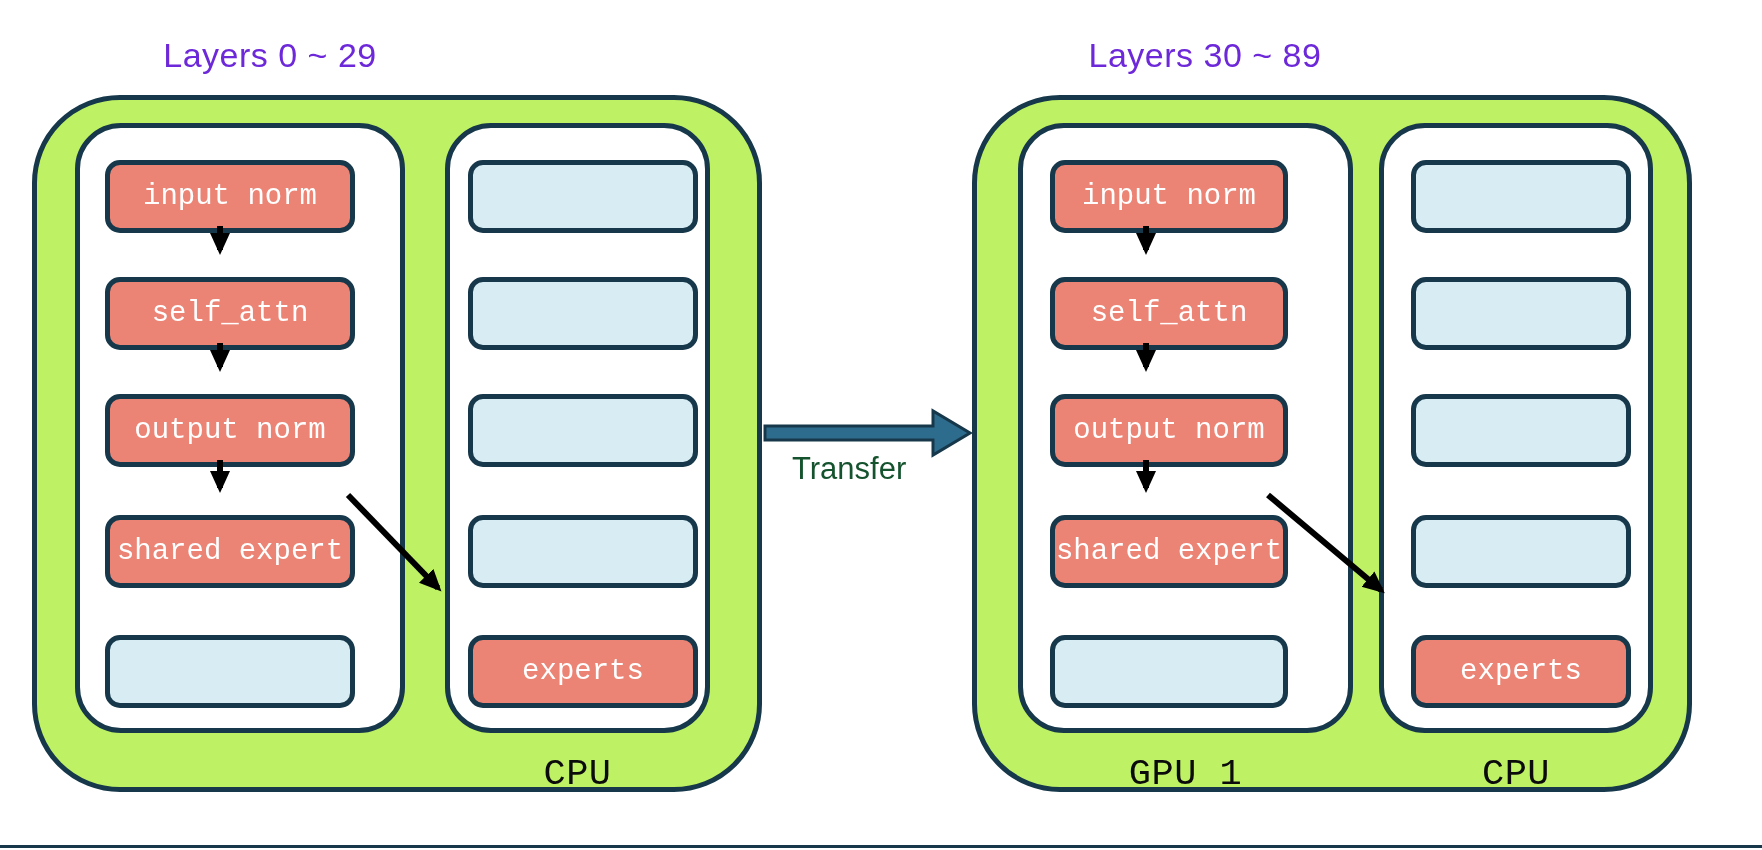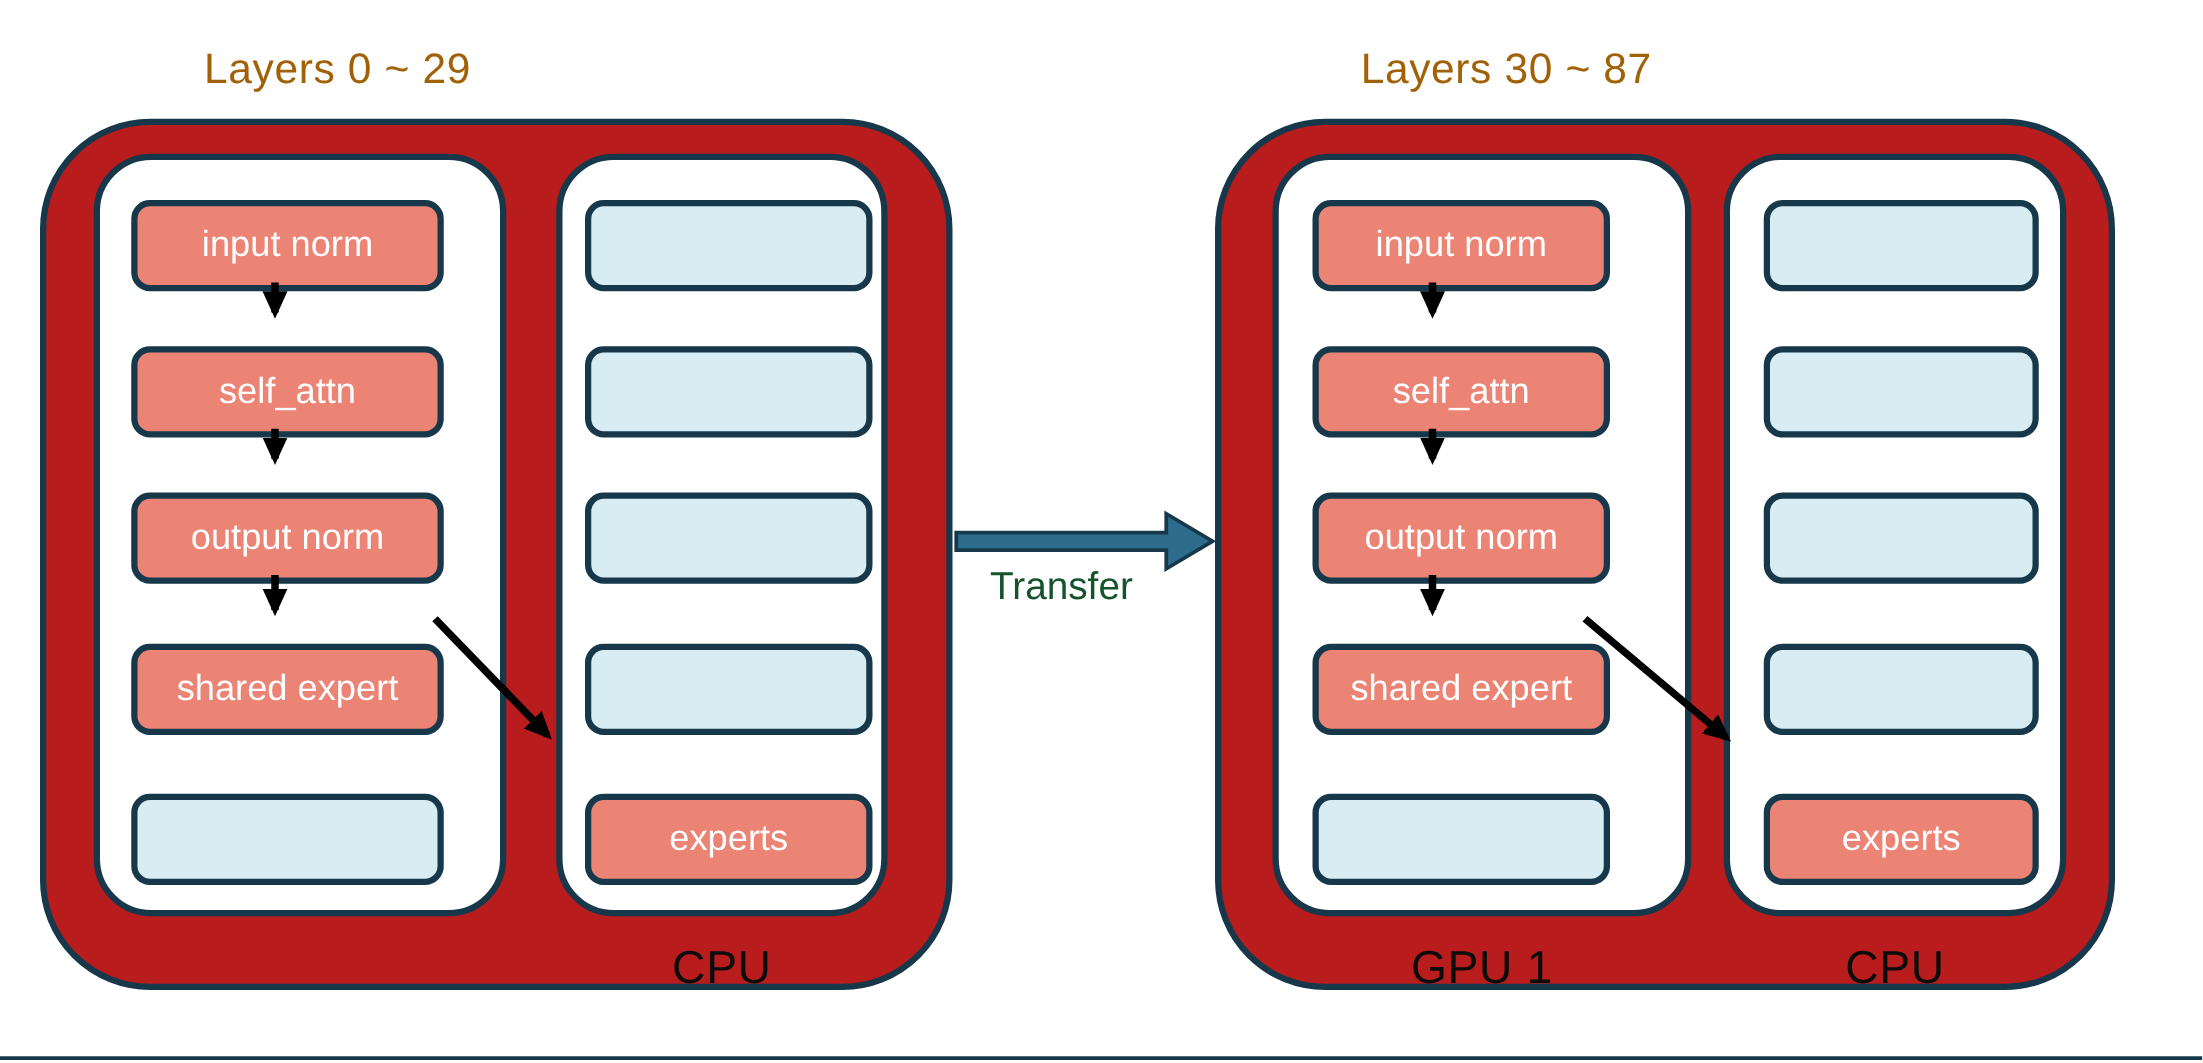--- a/index.html
+++ b/index.html
@@ -1,25 +1,25 @@
 <!DOCTYPE html>
 <html><head>
 <meta charset="utf-8">
 <style>
   html,body{margin:0;padding:0;background:#ffffff;}
   body{font-family:"Liberation Sans", sans-serif;}
   .stage{position:relative;width:1762px;height:850px;background:#ffffff;overflow:hidden;}
 
   .group-title{
     position:absolute;width:400px;text-align:center;
-    font-size:34px;color:#a16207;letter-spacing:0.5px;font-weight:500;
+    font-size:34px;color:#6d28d9;letter-spacing:0.5px;font-weight:500;
   }
   .outer{
-    position:absolute;background:#b91c1c;
-    border:5px solid #16384a;border-radius:88px;box-sizing:border-box;
+    position:absolute;background:#bef264;
+    border:5px solid #16384a;border-radius:88px;box-sizing:border-box;font-family:Liberation Mono, monospace;
   }
   .column{
     position:absolute;background:#ffffff;
     border:5px solid #16384a;border-radius:46px;box-sizing:border-box;
   }
   .box{
     position:absolute;height:73px;box-sizing:border-box;
     border:5px solid #16384a;border-radius:15px;
     display:flex;align-items:center;justify-content:center;
     font-size:29px;color:#ffffff;
@@ -70,21 +70,21 @@
       <div class="box slot" style="left:18px;top:266px;width:230px;"></div>
       <div class="box slot" style="left:18px;top:387px;width:230px;"></div>
       <div class="box module" style="left:18px;top:507px;width:230px;">
         <span>experts</span>
       </div>
     </div>
 
     <div class="col-label" style="left:408px;top:653px;width:265px;">CPU</div>
   </div>
 
-  <div class="group-title" style="left:1005px;top:36px;">Layers 30 ~ 87</div>
+  <div class="group-title" style="left:1005px;top:36px;">Layers 30 ~ 89</div>
 
   <div class="outer" style="left:972px;top:95px;width:720px;height:697px;">
 
     <div class="column" style="left:41px;top:23px;width:335px;height:610px;">
       <div class="box module" style="left:27px;top:32px;width:238px;">
         <span>input norm</span>
       </div>
       <div class="box module" style="left:27px;top:149px;width:238px;">
         <span>self_attn</span>
       </div>

